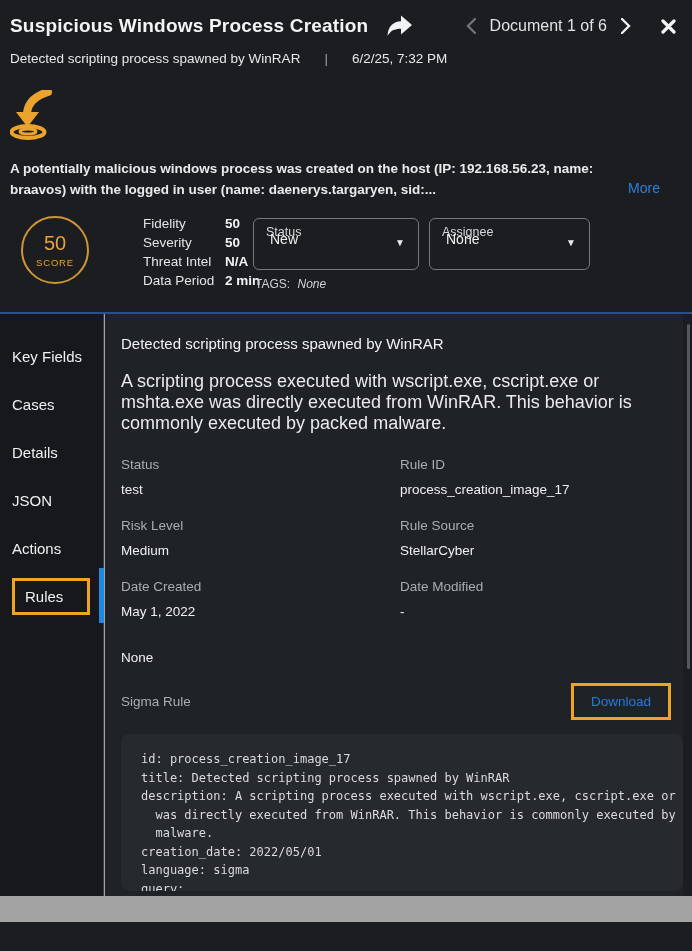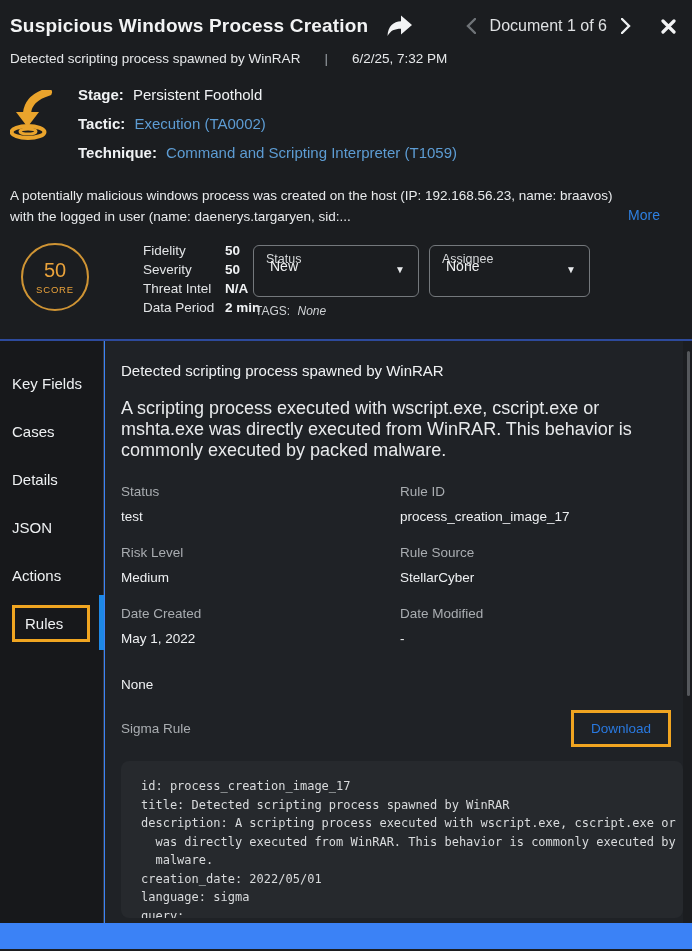--- a/index.html
+++ b/index.html
@@ -23,21 +23,21 @@
   
   .killchain { display:flex; margin:20px 0 0 10px; }
   .kc-icon { width:54px; padding-top:4px; }
   .kc-rows { margin-left:14px; font-size:15px; }
   .kc-row { margin-bottom:12px; }
   .kc-label { color:#f0f2f4; font-weight:700; }
   .kc-value { color:#f0f2f4; margin-left:5px; }
   .kc-link { color:#5d9cd3; margin-left:5px; text-decoration:none; cursor:pointer; }
   
   .summary { position:relative; margin:12px 12px 0 10px; font-size:13.5px; line-height:21px; color:#e8eaec; width:668px; }
-  .summary-text { display:block; width:610px; }
+  .summary-text { display:block; width:610px;font-weight:bold; }
   .more-link { position:absolute; right:18px; bottom:1px; color:#2e7fe0; cursor:pointer; font-size:14px; }
   
   .score-band { position:relative; height:106px; margin-top:6px; }
   .score-circle {
     position:absolute; left:21px; top:10px; width:68px; height:68px;
     border:2px solid #cf9434; border-radius:50%;
     display:flex; flex-direction:column; align-items:center; justify-content:center;
   }
   .score-num { font-size:20px; color:#e9a23b; font-weight:400; }
   .score-word { font-size:9.5px; color:#e9a23b; letter-spacing:.8px; margin-top:2px; }
@@ -52,21 +52,21 @@
   .dd-status { left:253px; width:166px; }
   .dd-assignee { left:429px; width:161px; }
   .dd-label { position:absolute; left:12px; top:6px; font-size:12.5px; color:#d6d8da; }
   .dd-value { position:absolute; left:16px; top:12px; font-size:14px; color:#f0f1f2; }
   .dd-caret { position:absolute; right:13px; top:18px; font-size:10px; color:#e8eaec; }
   .tags-row { position:absolute; left:255px; top:71px; font-size:12px; color:#cfd2d5; }
   .tags-value { font-style:italic; margin-left:4px; }
   
   .blue-rule { height:2px; background:#2d4a9c; margin-top:0; }
   
-  .body { position:relative; height:608px; background:#3b82f6; }
+  .body { position:relative; height:608px; background:#a3a3a3; }
   .sidebar {
     position:absolute; left:0; top:0; width:104px; height:582px;
     background:#17181b; border-right:1px solid #3a3d41; padding-top:18px;
   }
   .side-item { height:48px; display:flex; align-items:center; padding-left:12px;
     font-size:15px; color:#eef0f2; cursor:pointer; }
   .side-item-active { padding-left:0; position:relative; }
   .rules-box { border:3px solid #f0a521; margin-left:12px; padding:7px 24px 7px 10px; }
   .active-bar { position:absolute; right:-1px; top:-4px; width:5px; height:55px; background:#1e88e5; }
   .content {
@@ -137,34 +137,20 @@
 
   <div class="killchain">
     <div class="kc-icon">
       <svg width="46" height="56" viewBox="0 0 46 56">
         <path d="M38 2 C25 6 18 13 17 23" fill="none" stroke="#eaa42c" stroke-width="8" stroke-linecap="round"></path>
         <polygon points="6,22 29,22 17.5,37" fill="#eaa42c"></polygon>
         <ellipse cx="18" cy="42" rx="16.5" ry="6" fill="none" stroke="#eaa42c" stroke-width="4"></ellipse>
         <ellipse cx="18" cy="41.5" rx="8" ry="2.6" fill="none" stroke="#eaa42c" stroke-width="3"></ellipse>
       </svg>
     </div>
-    <div class="kc-rows">
-      <div class="kc-row">
-        <span class="kc-label">Stage:</span>
-        <span class="kc-value">Persistent Foothold</span>
-      </div>
-      <div class="kc-row">
-        <span class="kc-label">Tactic:</span>
-        <span class="kc-link">Execution (TA0002)</span>
-      </div>
-      <div class="kc-row">
-        <span class="kc-label">Technique:</span>
-        <span class="kc-link">Command and Scripting Interpreter (T1059)</span>
-      </div>
-    </div>
   </div>
 
   <div class="summary">
     <span class="summary-text">A potentially malicious windows process was created on the host (IP: 192.168.56.23, name: braavos) with the logged in user (name: daenerys.targaryen, sid:...</span>
     <span class="more-link">More</span>
   </div>
 
   <div class="score-band">
     <div class="score-circle">
       <span class="score-num">50</span>

